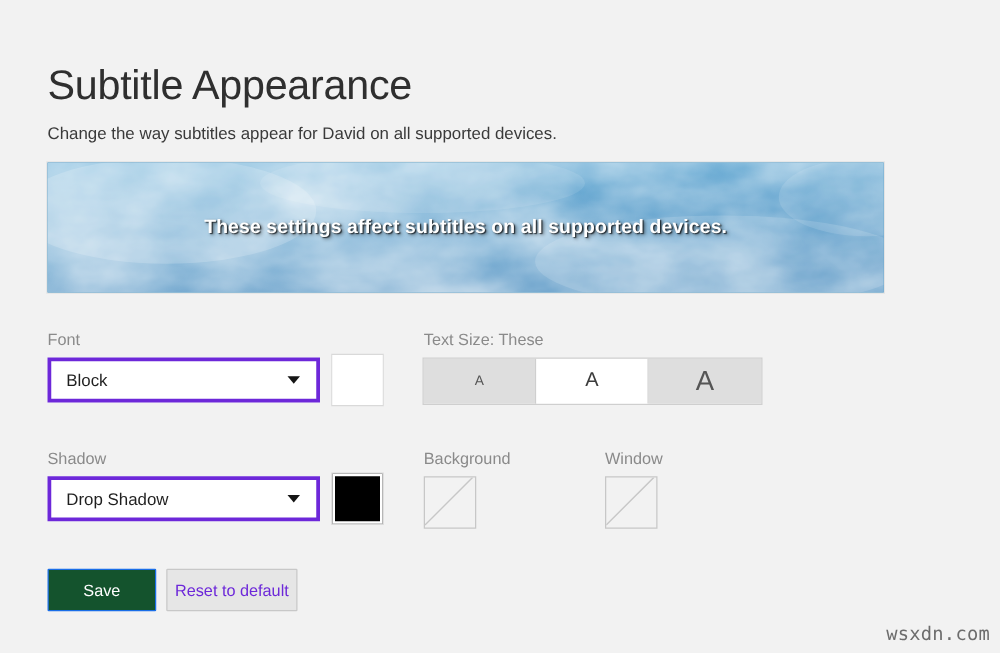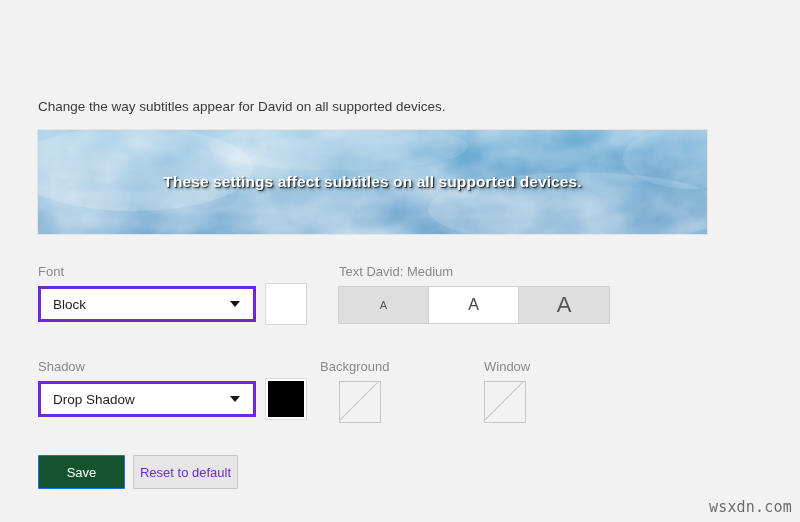--- a/index.html
+++ b/index.html
@@ -198,20 +198,21 @@
     color: #6d6d6d;
     font-family: "DejaVu Sans Mono", monospace;
     letter-spacing: 0.2px;
   }
 </style>
 </head>
 <body>
 
 <div class="page">
 
+  <h1 class="page-title">Subtitle Appearance</h1>
 
   <div class="page-desc">Change the way subtitles appear for David on all supported devices.</div>
 
   <div class="preview">
     <svg viewBox="0 0 669 113" preserveAspectRatio="none">
       <defs>
         <linearGradient id="skyGrad" x1="0" y1="0" x2="0.25" y2="1">
           <stop offset="0%" stop-color="#59a6d3"></stop>
           <stop offset="45%" stop-color="#3e8fc4"></stop>
           <stop offset="100%" stop-color="#3782ba"></stop>
@@ -246,38 +247,38 @@
 
   <div class="field-label" style="left:38px; top:264px;">Font</div>
 
   <div class="select-box" style="left:38px; top:286px; width:218px;">
     <span class="select-value">Block</span>
     <span class="caret"></span>
   </div>
 
   <div class="swatch filled" style="left:266px; top:284px; background:#ffffff;"></div>
 
-  <div class="field-label" style="left:339px; top:264px;">Text David: Medium</div>
+  <div class="field-label" style="left:339px; top:264px;">Text Size: These</div>
 
   <div class="seg-group" style="left:338px; top:286px;">
     <div class="seg s-small">A</div>
     <div class="seg s-medium selected">A</div>
     <div class="seg s-large">A</div>
   </div>
 
   <div class="field-label" style="left:38px; top:359px;">Shadow</div>
 
   <div class="select-box" style="left:38px; top:381px; width:218px;">
     <span class="select-value">Drop Shadow</span>
     <span class="caret"></span>
   </div>
 
   <div class="swatch filled" style="left:266px; top:379px; background:#000000;"></div>
 
-  <div class="field-label" style="left:320px; top:359px;">Background</div>
+  <div class="field-label" style="left:339px; top:359px;">Background</div>
 
   <div class="swatch none" style="left:339px; top:381px; width:42px; height:42px;">
     <svg class="slash" viewBox="0 0 42 42" preserveAspectRatio="none">
       <line x1="1" y1="41" x2="41" y2="1" stroke="#c7c7c7" stroke-width="1.2"></line>
     </svg>
   </div>
 
   <div class="field-label" style="left:484px; top:359px;">Window</div>
 
   <div class="swatch none" style="left:484px; top:381px; width:42px; height:42px;">

